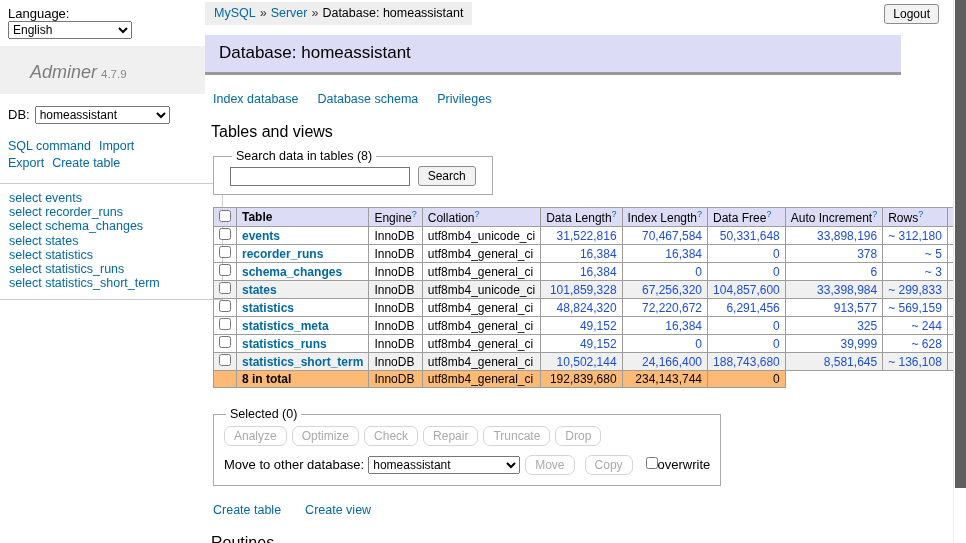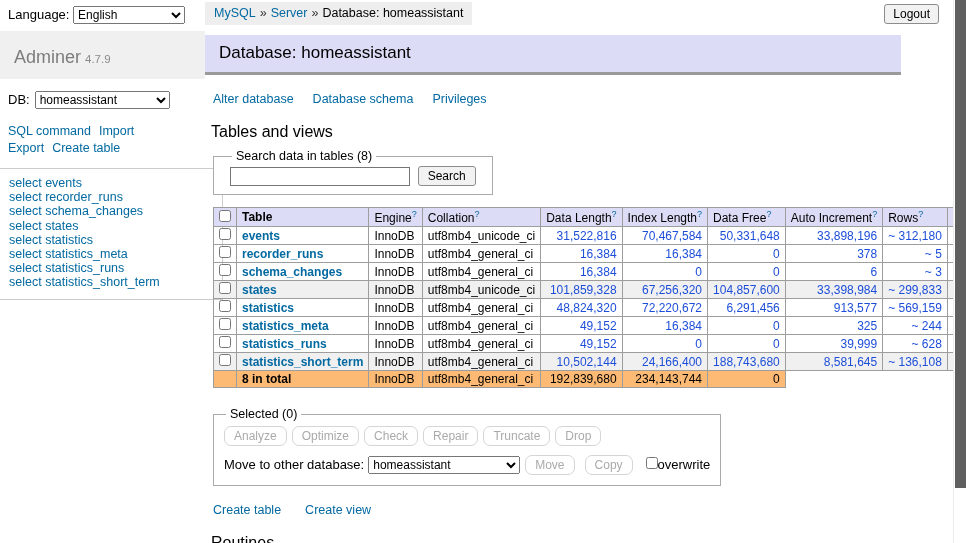--- a/index.html
+++ b/index.html
@@ -10,28 +10,28 @@
     background: #fff;
     font-family: "Liberation Sans", sans-serif;
     font-size: 13px;
     color: #000;
   }
   a { color: #0369a1; text-decoration: none; cursor: pointer; }
 
   
   .sidebar { position: absolute; left: 0; top: 0; width: 205px; }
   .lang-row { padding: 6px 8px 5px; }
-  .lang-row select { width: 112px; font-size: 12px; }
+  .lang-row select { width: 124px; font-size: 12px; }
   .app-title {
     background: #f0f0f0;
     padding: 8px 14px 9px;
     margin-top: 2px;
     font-weight: normal;
   }
-  .app-title .app-name { font-size: 18px; color: #7d7d7d; }
+  .app-title .app-name { font-style: italic; font-size: 18px; color: #7d7d7d; margin-left: 16px; }
   .app-title .app-version { font-size: 11.5px; color: #8a8a8a; margin-left: 4px; }
   .db-row { padding: 12px 8px 2px; }
   .db-row label { margin-right: 5px; }
   .db-row select { width: 135px; font-size: 12px; }
   .menu-actions { padding: 12px 8px 2px; font-size: 12.5px; line-height: 17px; }
   .menu-actions a { margin-right: 8px; }
   .tables-list {
     margin-top: 9px;
     border: 1px solid #ccc;
     border-left: none;
@@ -155,36 +155,35 @@
   <p class="menu-actions">
     <a>SQL command</a><a>Import</a><br>
     <a>Export</a><a>Create table</a>
   </p>
   <div class="tables-list">
     <a>select events</a>
     <a>select recorder_runs</a>
     <a>select schema_changes</a>
     <a>select states</a>
     <a>select statistics</a>
-    <a>select statistics_meta</a>
     <a>select statistics_runs</a>
     <a>select statistics_short_term</a>
   </div>
 </div>
 
 <div class="main">
 
   <div class="breadcrumb">
     <a>MySQL</a><span class="sep">»</span><a>Server</a><span class="sep">»</span><span>Database: homeassistant</span>
   </div>
 
   <h2 class="page-title">Database: homeassistant</h2>
 
   <p class="page-links">
-    <a>Alter database</a><a>Database schema</a><a>Privileges</a>
+    <a>Index database</a><a>Database schema</a><a>Privileges</a>
   </p>
 
   <h3 class="section-title">Tables and views</h3>
 
   <fieldset class="search-fs">
     <legend>Search data in tables (8)</legend>
     <input type="text" value="" style="">
     <button class="btn">Search</button>
   </fieldset>
 

